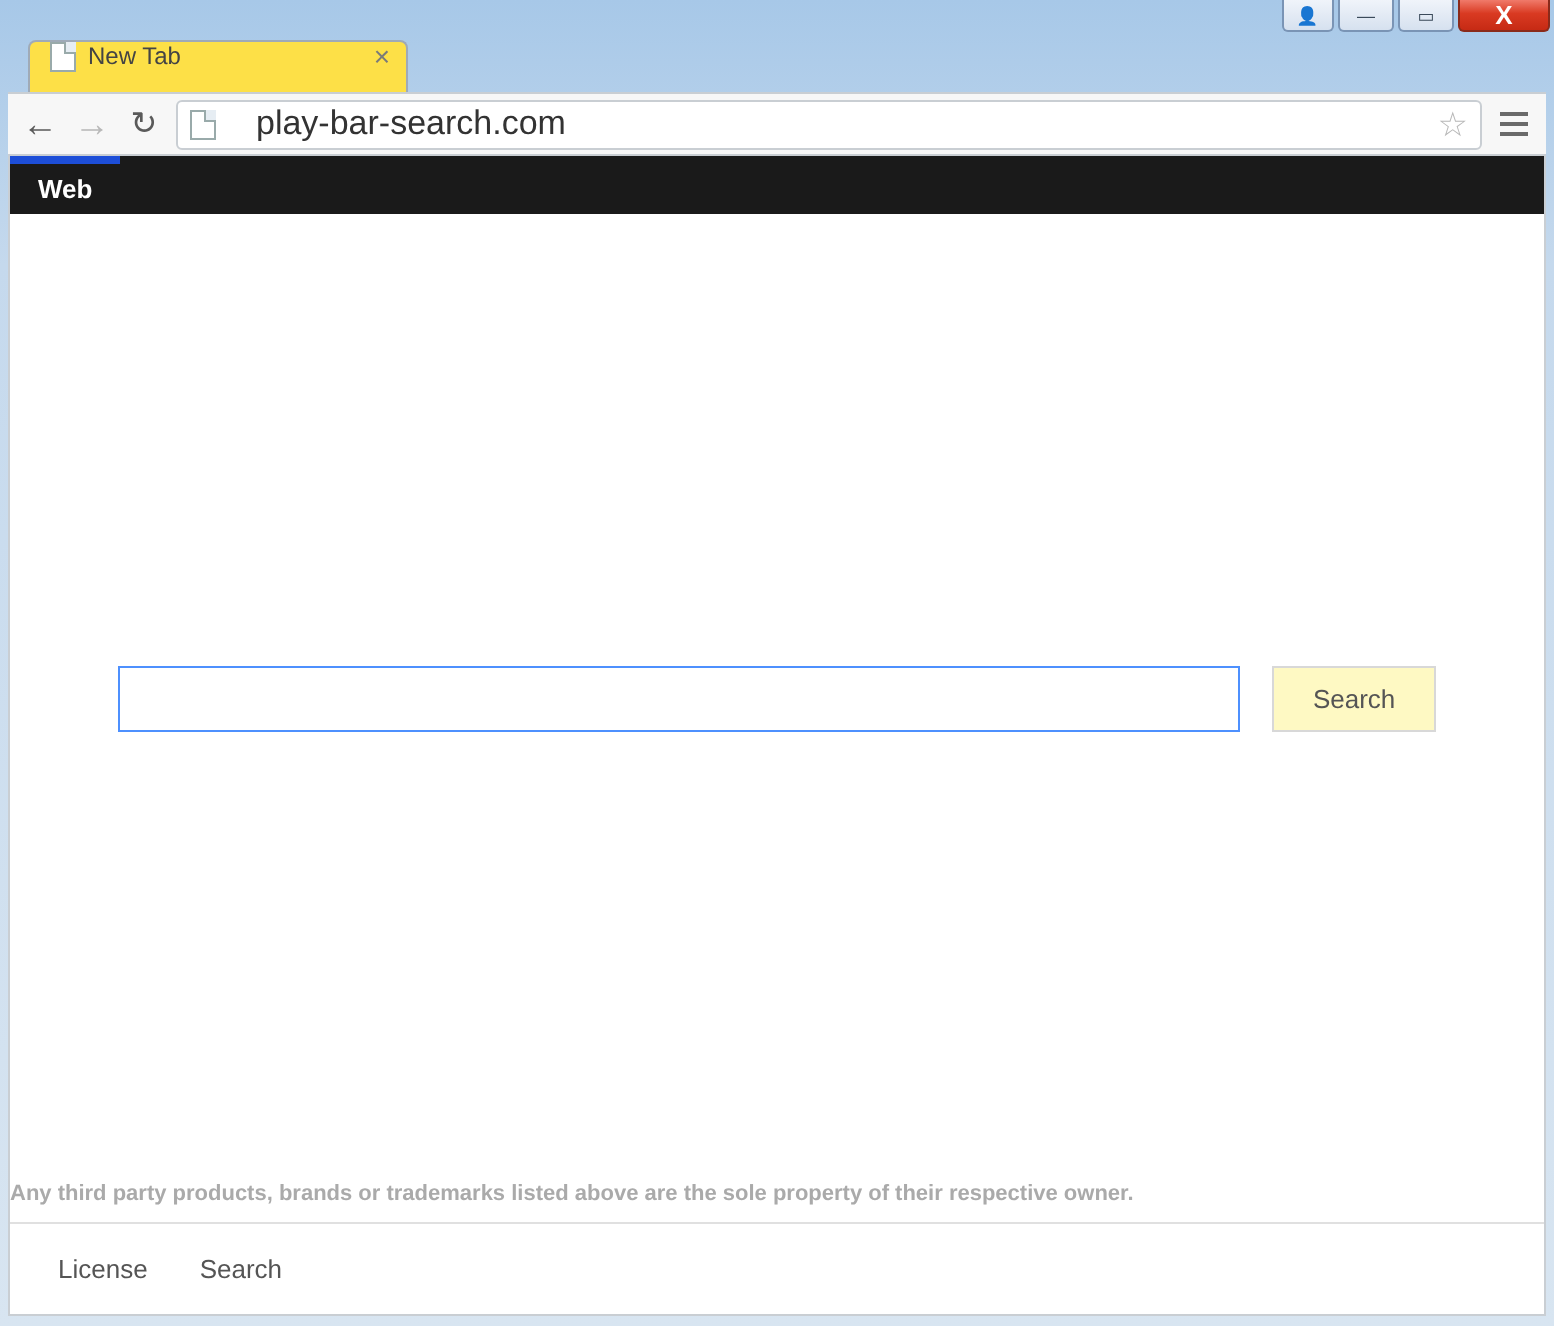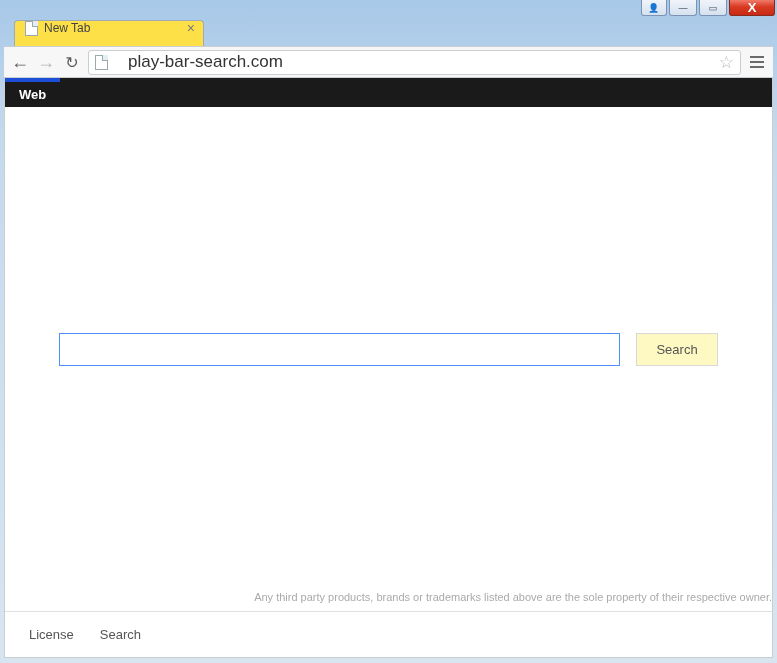--- a/index.html
+++ b/index.html
@@ -87,21 +87,21 @@
 .search-input {
   width: 562px; height: 33px; border: 1px solid #4d90fe; padding: 0 8px;
   font-size: 15px; outline: none;
 }
 .search-btn {
   width: 82px; height: 33px; background: #fef9c3; border: 1px solid #d8d8d8;
   color: #555; font-size: 13px; cursor: pointer;
 }
 
 .disclaimer {
-  text-align: right; font-size: 11px; color: #aaa; padding: 8px 0;
+  text-align: left; font-size: 11px; color: #aaa; padding: 8px 0; font-weight: bold;
 }
 .footer {
   border-top: 1px solid #e0e0e0; height: 46px;
   display: flex; align-items: center; padding: 0 24px; gap: 26px;
   font-size: 13px; color: #555;
 }
 .footer a { color: #555; text-decoration: none; cursor: pointer; }
 .footer-right { margin-left: auto; display: flex; align-items: center; gap: 6px; font-size: 11px; color: #888; }
 .moon {
   width: 20px; height: 20px; border-radius: 50%; background: #d9d9d9;

